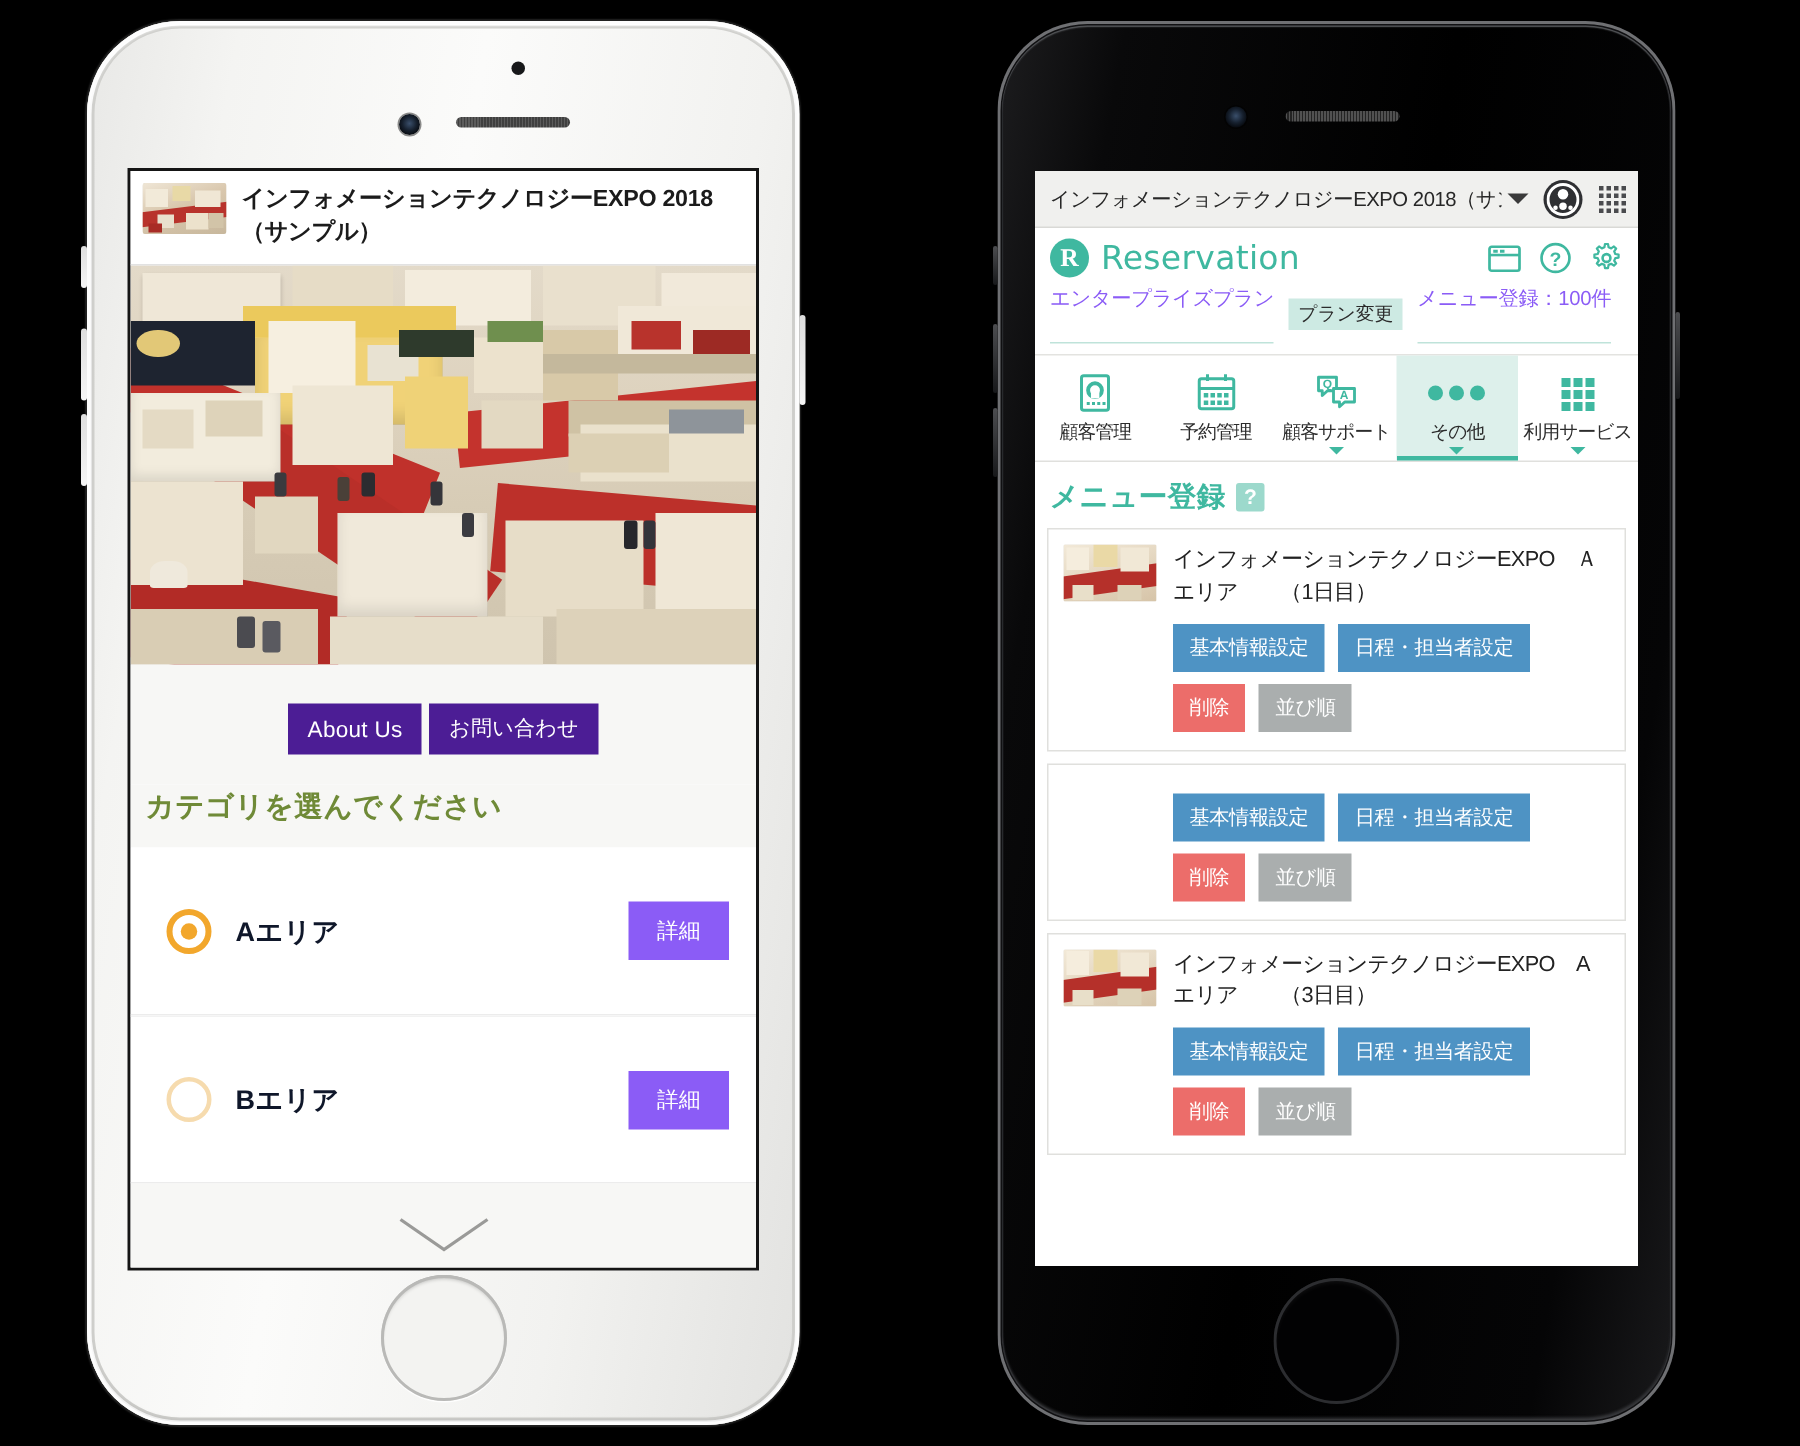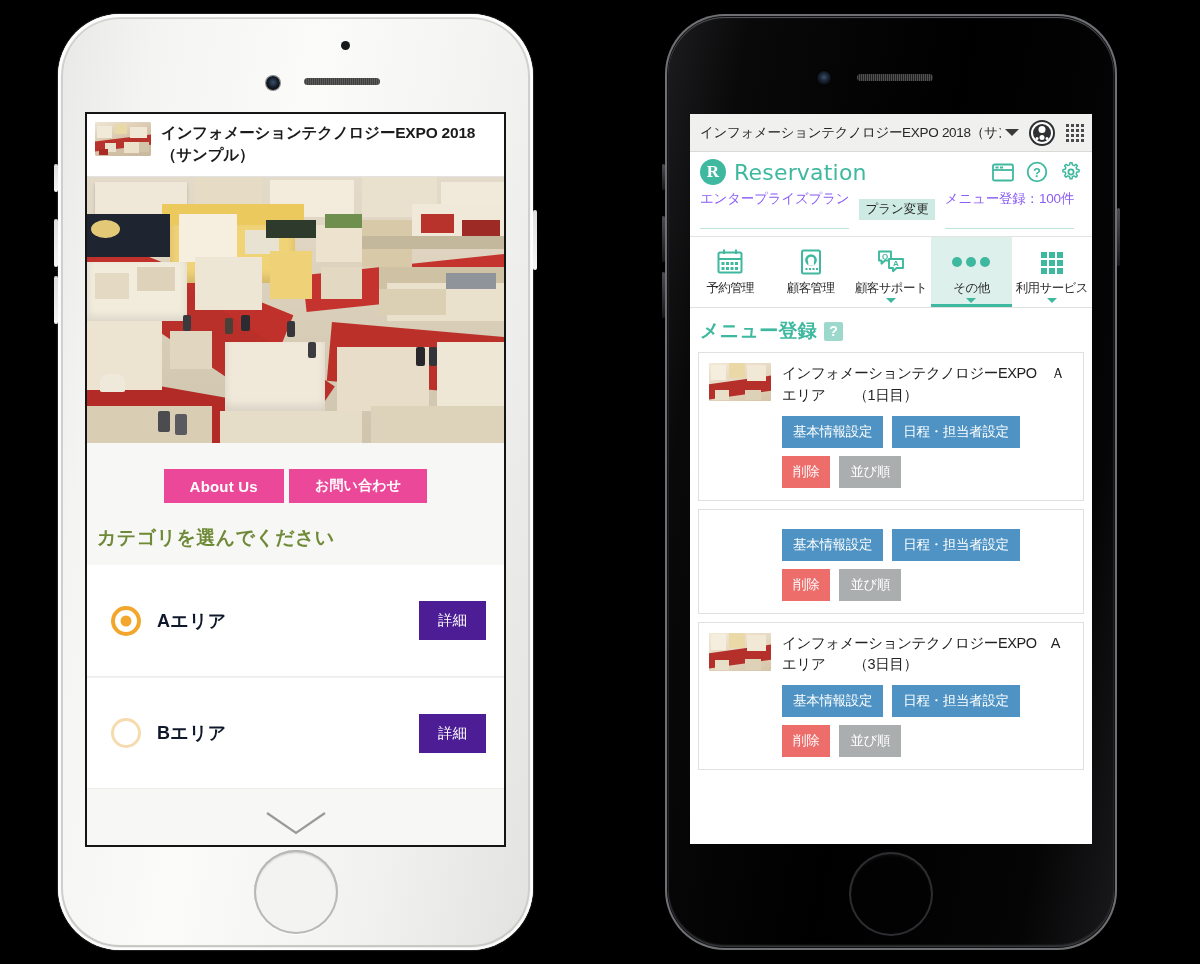--- a/index.html
+++ b/index.html
@@ -69,37 +69,37 @@
   
   .site-head { display:flex; align-items:flex-start; gap:10px; padding:8px 10px 10px 8px;
                border-bottom:1px solid #e2e2e2; background:#fff; }
   .site-thumb { width:56px; height:34px; flex:none; border-radius:2px; overflow:hidden; }
   .site-title { font-size:15.5px; font-weight:700; color:#1b1b1b; line-height:1.42;
                 letter-spacing:-.2px; }
 
   .hero { width:100%; height:266px; overflow:hidden; position:relative; }
 
   .cta-row { display:flex; justify-content:center; gap:5px; padding:26px 0 20px; background:#f7f7f5; }
-  .cta { background:#ec4899; color:#fff; font-size:15px; padding:8px 26px; border:0;
-         font-weight:700; letter-spacing:.2px; cursor:pointer; }
+  .cta { background:#4c1d95; color:#fff; font-size:15px; padding:8px 13px; border:0;
+         font-weight:400; letter-spacing:.2px; cursor:pointer; }
   .cta.jp { font-size:14px; }
 
   .cat-title { font-size:19px; font-weight:700; color:#6f8a37; padding:2px 0 14px 10px;
                background:#f7f7f5; letter-spacing:.4px; }
 
   .cat-row { display:flex; align-items:center; background:#fff; height:112px;
              padding:0 18px 0 24px; border-bottom:1px solid #ececec; }
   .cat-row + .cat-row { border-top:1px solid #f2f2f2; }
   .radio { width:30px; height:30px; border-radius:50%; flex:none; margin-right:16px;
            border:4px solid #f2a72c; background:#fff; position:relative; }
   .radio.on::after { content:""; position:absolute; left:50%; top:50%; width:11px; height:11px;
                      border-radius:50%; background:#f2a72c; transform:translate(-50%,-50%); }
   .radio.off { border-color:#f6dbae; border-width:3px; }
   .cat-label { font-size:18px; font-weight:700; color:#0f172a; flex:1; letter-spacing:.3px; }
-  .detail-btn { background:#4c1d95; color:#fff; font-size:14.5px; padding:10px 19px; border:0; cursor:pointer; }
+  .detail-btn { background:#8b5cf6; color:#fff; font-size:14.5px; padding:10px 19px; border:0; cursor:pointer; }
 
   .chev-wrap { background:#f7f7f5; height:68px; display:flex; align-items:center; justify-content:center; }
   .chev { width:62px; height:26px; }
 
   
   .app { height:100%; background:#fff; display:flex; flex-direction:column; }
 
   .appbar { height:38px; background:#f0f0ee; display:flex; align-items:center; padding:0 8px 0 10px;
             border-bottom:1px solid #d9d9d6; flex:none; }
   .appbar-title { flex:1; font-size:13.5px; color:#272727; white-space:nowrap; overflow:hidden;
@@ -348,20 +348,38 @@
           <span class="plan-txt">エンタープライズプラン</span>
           <button class="plan-btn">プラン変更</button>
           <span class="plan-txt">メニュー登録：100件</span>
         </div>
 
         <div class="tabs">
 
           <div class="tab">
             <div class="tab-ic">
               <svg width="30" height="30" viewBox="0 0 30 30">
+                  <rect x="6" y="3.5" width="18" height="23" rx="1.5" fill="none" stroke="#3fb8a0" stroke-width="2"></rect>
+                  <path d="M15 8.5a4.6 4.6 0 1 0 0 9.2 4.6 4.6 0 0 0 0-9.2z" fill="none" stroke="#3fb8a0" stroke-width="2.6"></path>
+                  <rect x="12.3" y="14.6" width="5.6" height="4" fill="#fff"></rect>
+                  <g fill="#3fb8a0">
+                    <rect x="9.5" y="21" width="2" height="2"></rect>
+                    <rect x="13" y="21" width="2" height="2"></rect>
+                    <rect x="16.5" y="21" width="2" height="2"></rect>
+                    <rect x="20" y="21" width="2" height="2"></rect>
+                  </g>
+                </svg>
+            </div>
+            <div class="tab-lb">顧客管理</div>
+            <div class="tab-car hide"></div>
+          </div>
+
+          <div class="tab">
+            <div class="tab-ic">
+              <svg width="30" height="30" viewBox="0 0 30 30">
                   <rect x="3.5" y="5.5" width="23" height="20" rx="1.5" fill="none" stroke="#3fb8a0" stroke-width="2"></rect>
                   <line x1="3.5" y1="12" x2="26.5" y2="12" stroke="#3fb8a0" stroke-width="2"></line>
                   <line x1="9" y1="2.5" x2="9" y2="7" stroke="#3fb8a0" stroke-width="2"></line>
                   <line x1="21" y1="2.5" x2="21" y2="7" stroke="#3fb8a0" stroke-width="2"></line>
                   <g fill="#3fb8a0">
                     <rect x="6.5" y="15" width="3" height="3"></rect>
                     <rect x="11" y="15" width="3" height="3"></rect>
                     <rect x="15.5" y="15" width="3" height="3"></rect>
                     <rect x="20" y="15" width="3" height="3"></rect>
                     <rect x="6.5" y="20" width="3" height="3"></rect>
@@ -370,38 +388,20 @@
                     <rect x="20" y="20" width="3" height="3"></rect>
                   </g>
                 </svg>
             </div>
             <div class="tab-lb">予約管理</div>
             <div class="tab-car hide"></div>
           </div>
 
           <div class="tab">
             <div class="tab-ic">
-              <svg width="30" height="30" viewBox="0 0 30 30">
-                  <rect x="6" y="3.5" width="18" height="23" rx="1.5" fill="none" stroke="#3fb8a0" stroke-width="2"></rect>
-                  <path d="M15 8.5a4.6 4.6 0 1 0 0 9.2 4.6 4.6 0 0 0 0-9.2z" fill="none" stroke="#3fb8a0" stroke-width="2.6"></path>
-                  <rect x="12.3" y="14.6" width="5.6" height="4" fill="#fff"></rect>
-                  <g fill="#3fb8a0">
-                    <rect x="9.5" y="21" width="2" height="2"></rect>
-                    <rect x="13" y="21" width="2" height="2"></rect>
-                    <rect x="16.5" y="21" width="2" height="2"></rect>
-                    <rect x="20" y="21" width="2" height="2"></rect>
-                  </g>
-                </svg>
-            </div>
-            <div class="tab-lb">顧客管理</div>
-            <div class="tab-car hide"></div>
-          </div>
-
-          <div class="tab">
-            <div class="tab-ic">
               <svg width="32" height="30" viewBox="0 0 32 30">
                   <path d="M4 4.5h12v9H10l-3.5 3.2V13.5H4z" fill="none" stroke="#3fb8a0" stroke-width="1.9" stroke-linejoin="round"></path>
                   <text x="10" y="11.5" text-anchor="middle" font-size="8" font-weight="bold" fill="#3fb8a0" font-family="Liberation Sans, sans-serif">Q</text>
                   <path d="M14 12h14v9h-6.5l-3.5 3.2V21H14z" fill="#fff" stroke="#3fb8a0" stroke-width="1.9" stroke-linejoin="round"></path>
                   <text x="21" y="19" text-anchor="middle" font-size="8" font-weight="bold" fill="#3fb8a0" font-family="Liberation Sans, sans-serif">A</text>
                 </svg>
             </div>
             <div class="tab-lb">顧客サポート</div>
             <div class="tab-car"></div>
           </div>

